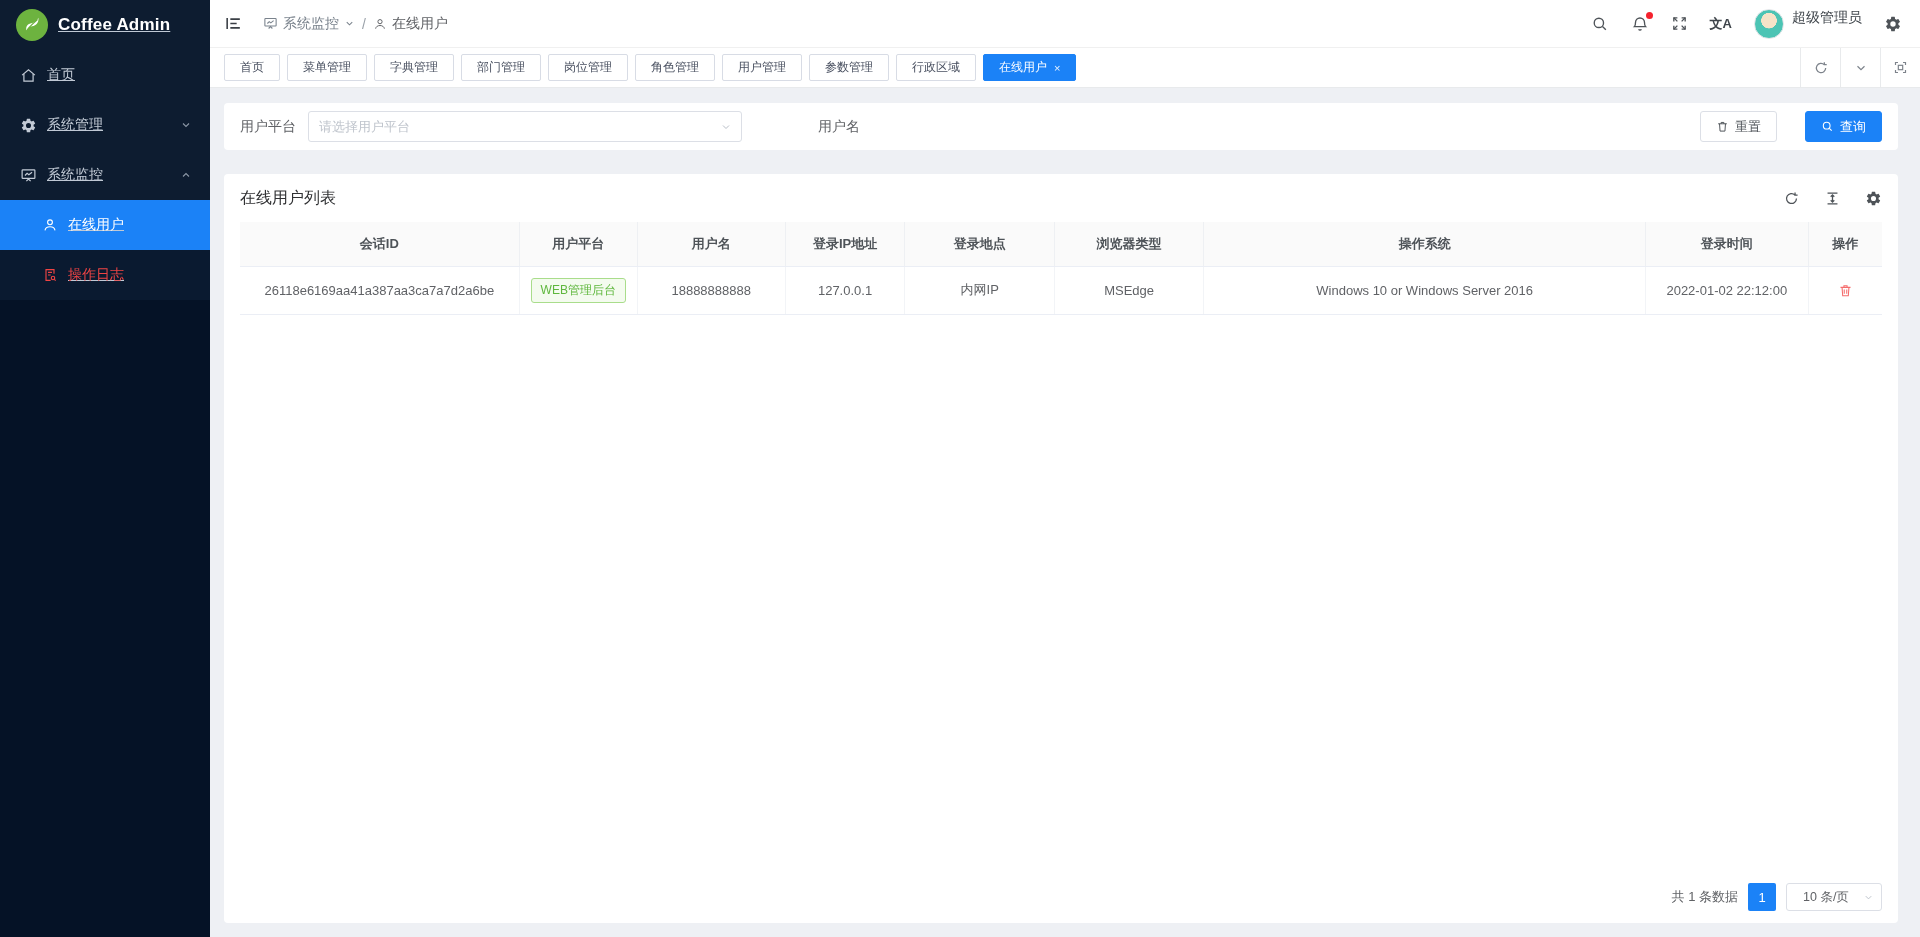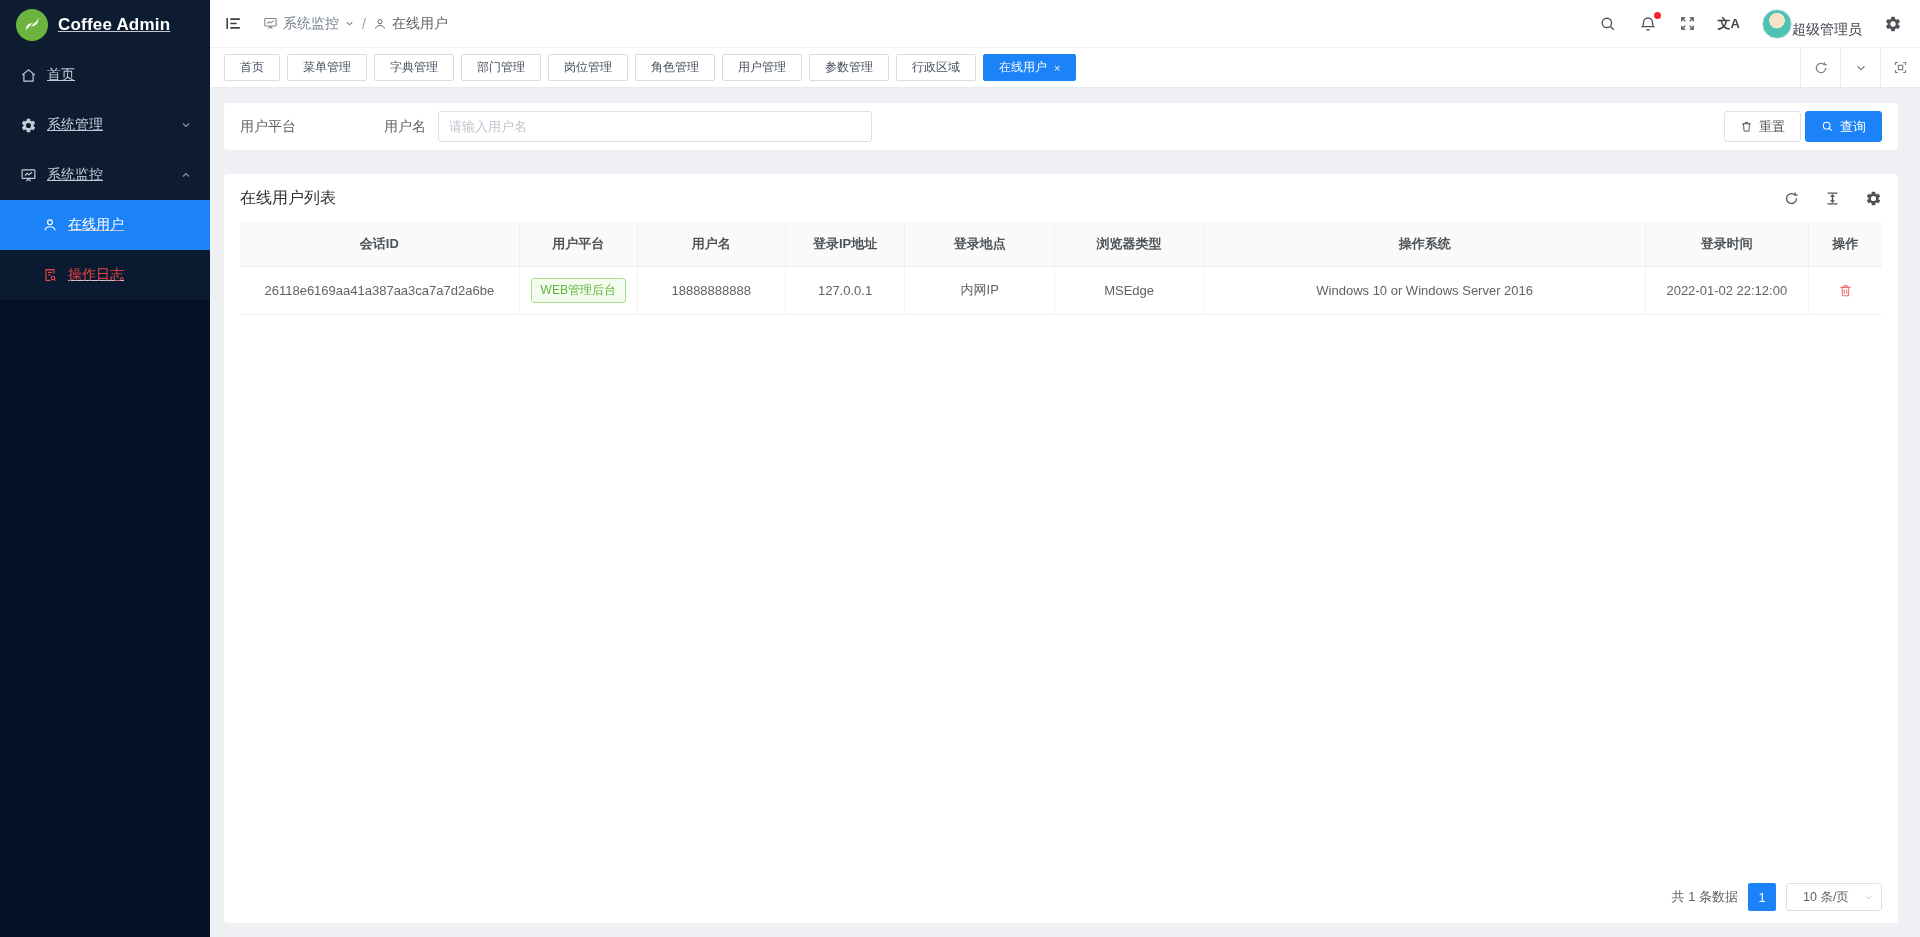--- a/index.html
+++ b/index.html
@@ -30,21 +30,21 @@
   .topbar { height:48px; background:#ffffff; display:flex; align-items:center; padding:0 18px 0 14px; border-bottom:1px solid #f0f0f0; }
   .topbar .hb { color:#3a3f45; cursor:pointer; display:flex; align-items:center; }
   .crumb { display:flex; align-items:center; gap:7px; margin-left:20px; color:#79828c; font-size:14px; }
   .crumb .sep { color:#9aa1a9; }
   .crumb .lvl { display:flex; align-items:center; gap:5px; cursor:pointer; }
   .crumb .lvl2 { color:#606266; }
   .top-right { margin-left:auto; display:flex; align-items:center; gap:22px; color:#4e5358; }
   .top-right .tool { cursor:pointer; display:flex; align-items:center; position:relative; }
   .dot { position:absolute; top:-3px; right:-4px; width:7px; height:7px; border-radius:50%; background:#f5222d; }
   .translate { font-size:13px; font-weight:bold; color:#3f454b; cursor:pointer; }
-  .userbox { display:flex; align-items:flex-end; cursor:pointer; }
+  .userbox { display:flex; align-items:flex-start; gap:8px; cursor:pointer; }
   .avatar { width:30px; height:30px; border-radius:50%; background:radial-gradient(circle at 50% 38%, #f6e3c8 0 34%, #4cc4b4 36%); border:1px solid #e2e5e8; }
   .uname { font-size:14px; color:#3f454b; }
 
   
   .tabbar { height:40px; background:#ffffff; display:flex; align-items:center; padding-left:14px; border-bottom:1px solid #e8eaec; }
   .tab { height:27px; display:flex; align-items:center; padding:0 15px; margin-right:7px; border:1px solid #d8dce5; border-radius:2px; background:#fff; color:#495060; font-size:12px; cursor:pointer; white-space:nowrap; }
   .tab.active { background:#1b82f7; border-color:#1b82f7; color:#fff; gap:7px; }
   .tab.active .x { font-size:11px; opacity:.9; }
   .tab-tools { margin-left:auto; display:flex; align-items:stretch; height:100%; }
   .tab-tool { width:40px; display:flex; align-items:center; justify-content:center; border-left:1px solid #e8eaec; color:#7d838b; cursor:pointer; }
@@ -54,21 +54,21 @@
 
   
   .filter-card { background:#fff; border-radius:4px; padding:8px 16px; display:flex; align-items:center; flex:none; }
   .f-label { font-size:14px; color:#606266; margin-right:12px; white-space:nowrap; }
   .f-label.second { margin-left:76px; }
   .sel, .inp { width:434px; height:31px; border:1px solid #dcdfe6; border-radius:3px; background:#fff; display:flex; align-items:center; padding:0 10px; position:relative; }
   .sel .ph { color:#bfc4cc; font-size:13px; }
   .sel .chev { position:absolute; right:9px; color:#b8bec7; }
   .inp input { border:none; outline:none; width:100%; font-size:13px; color:#606266; font-family:inherit; }
   .inp input::placeholder { color:#bfc4cc; }
-  .f-actions { margin-left:auto; display:flex; align-items:center; gap:4px; }
+  .f-actions { margin-left:auto; display:flex; align-items:center; gap:28px; }
   .btn { height:31px; display:flex; align-items:center; gap:6px; padding:0 15px; border-radius:3px; font-size:13px; cursor:pointer; border:1px solid #dcdfe6; background:#fff; color:#4e5358; }
   .btn.primary { background:#1b82f7; border-color:#1b82f7; color:#fff; }
 
   
   .table-card { margin-top:24px; background:#fff; border-radius:4px; flex:1; display:flex; flex-direction:column; padding:0 16px; min-height:0; }
   .card-head { height:48px; display:flex; align-items:center; flex:none; }
   .card-title { font-size:16px; color:#303133; }
   .card-tools { margin-left:auto; display:flex; align-items:center; gap:24px; color:#4e5358; }
   .card-tools .tool { cursor:pointer; display:flex; }
 
@@ -290,24 +290,29 @@
               <rect x="8.5" y="8.5" width="7" height="7"></rect>
             </svg>
         </span>
       </span>
     </div>
 
     <div class="content">
 
       <div class="filter-card">
         <span class="f-label">用户平台</span>
+        <span class="sel">
+          <span class="ph">请选择用户平台</span>
+          <span class="chev ic">
+            <svg width="12" height="12" viewBox="0 0 24 24" fill="none" stroke="currentColor" stroke-width="2">
+                <path d="m6 9 6 6 6-6"></path>
+              </svg>
+          </span>
+        </span>
         <span class="f-label second">用户名</span>
-        <span class="inp">
-          <input type="text" placeholder="请输入用户名" style="">
-        </span>
         <span class="f-actions">
           <button class="btn">
             <span class="ic">
               <svg width="13" height="13" viewBox="0 0 24 24" fill="none" stroke="currentColor" stroke-width="1.8">
                   <path d="M4 7h16M9.5 7V4.5h5V7M6.5 7l1 13.5h9l1-13.5"></path>
                 </svg>
             </span>
             <span>重置</span>
           </button>
           <button class="btn primary">

